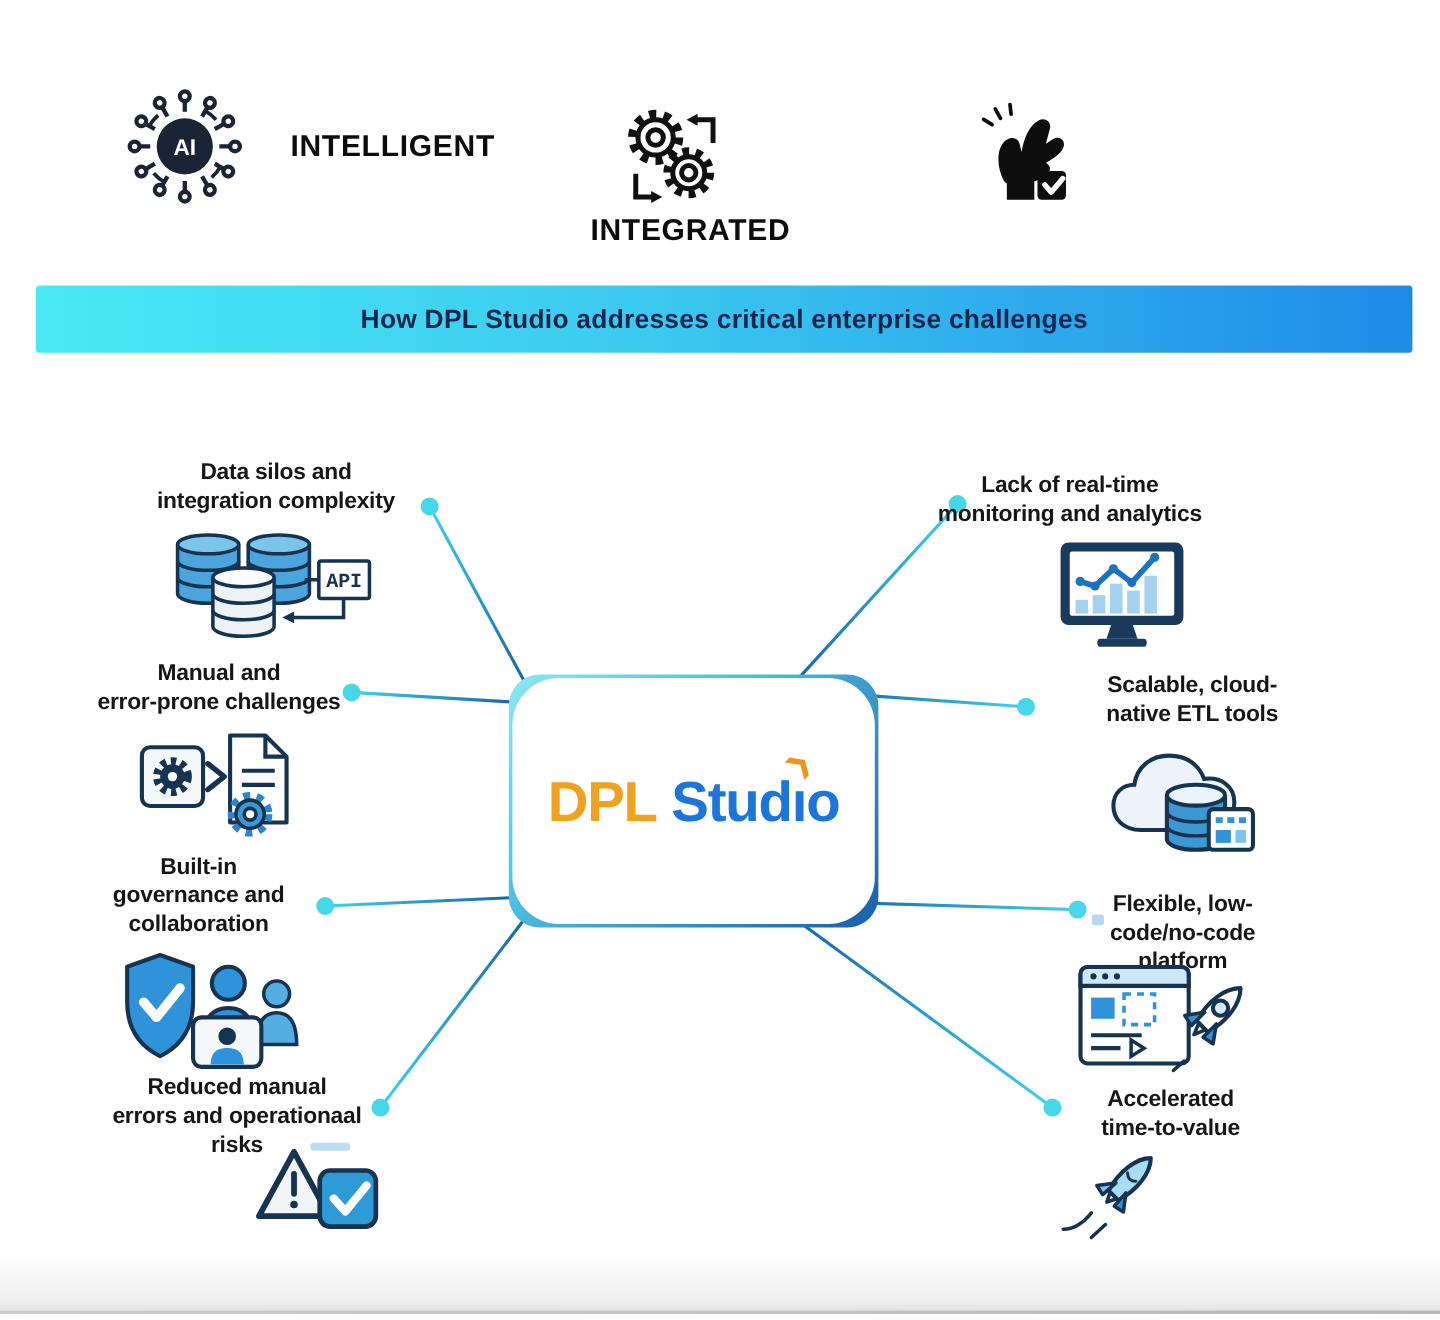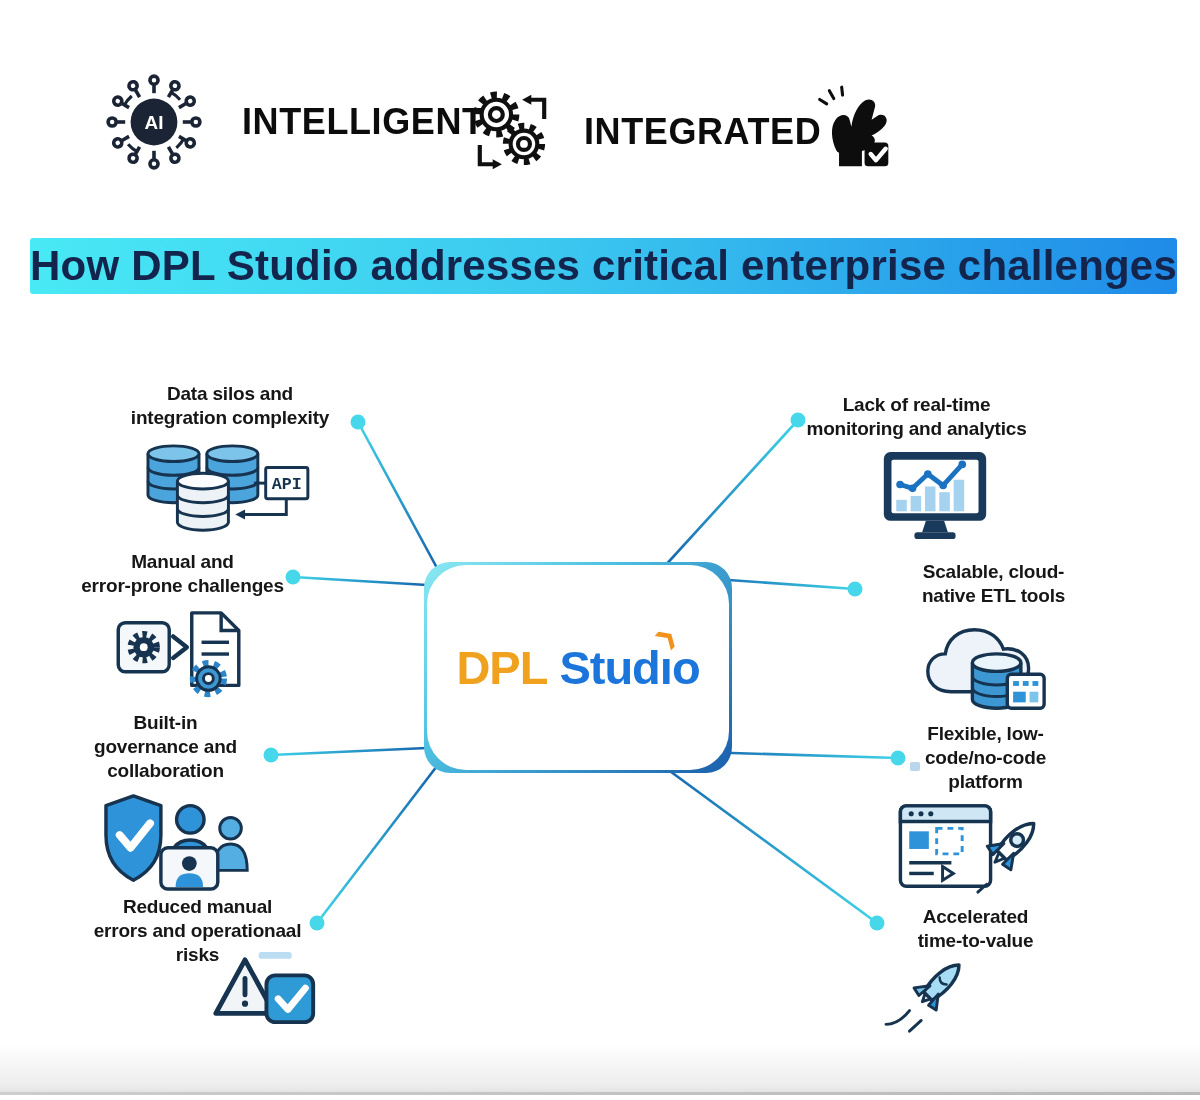--- a/index.html
+++ b/index.html
@@ -3,31 +3,31 @@
 <meta charset="utf-8">
 <style>
   html,body{margin:0;padding:0;}
   body{
     width:1200px;height:1100px;position:relative;overflow:hidden;
     background:#ffffff;font-family:"Liberation Sans",sans-serif;
   }
   
   .badge{position:absolute;display:flex;align-items:center;z-index:4;justify-content:space-between;}
   .badge-label{
-    font-weight:800;font-size:36px;letter-spacing:.6px;color:#0c0c0c;
+    font-weight:800;font-size:25px;letter-spacing:.6px;color:#0c0c0c;
     white-space:nowrap;
   }
   .badge svg{display:block;}
   
   .banner{
     position:absolute;left:30px;top:238px;width:1147px;height:56px;
     background:linear-gradient(90deg,#49E9F5 0%,#3BC9EF 45%,#1F8BE8 100%);
     display:flex;align-items:center;justify-content:center;border-radius:3px;z-index:4;
   }
-  .banner-title{font-size:42px;font-weight:700;color:#14254D;letter-spacing:.2px;white-space:nowrap;}
+  .banner-title{font-size:22px;font-weight:700;color:#14254D;letter-spacing:.2px;white-space:nowrap;}
   
   #connector-svg{position:absolute;left:0;top:0;z-index:1;pointer-events:none;}
   .center-box{
     position:absolute;left:424px;top:562px;width:308px;height:211px;
     background:linear-gradient(135deg,#8BE9F2 0%,#4FC2E2 35%,#1A5FAC 100%);
     border-radius:26px;padding:0;z-index:3;
   }
   .center-box-inner{
     position:absolute;left:3px;top:3px;right:3px;bottom:3px;background:#ffffff;
     border-radius:39px;display:flex;align-items:center;justify-content:center;
@@ -108,21 +108,21 @@
           <circle cx="60" cy="13.5" r="4.5" fill="#fff"></circle>
         </g>
       <circle cx="60" cy="60" r="38" stroke-width="3.5" stroke-dasharray="14 45.7" transform="rotate(28 60 60)"></circle>
     </g>
     <circle cx="60" cy="60" r="26" fill="#1B2435"></circle>
     <text x="60" y="68" text-anchor="middle" font-family="Liberation Sans, sans-serif" font-size="21" font-weight="bold" fill="#ffffff">AI</text>
   </svg>
   <div class="badge-label" style="margin-left:34px;">INTELLIGENT</div>
 </div>
 
-<div class="badge" style="left:466px;top:86px;">
+<div class="badge" style="left:466px;top:86px;flex-direction:column;">
   <svg width="92" height="92" viewBox="0 0 100 100">
     <g stroke="#101010" fill="none">
       <circle cx="33" cy="31" r="21" stroke-width="8" stroke-dasharray="6.5 6.7"></circle>
       <circle cx="33" cy="31" r="16" stroke-width="4.5" fill="#fff"></circle>
       <circle cx="33" cy="31" r="7" stroke-width="4.5"></circle>
       <circle cx="63" cy="63" r="19" stroke-width="8" stroke-dasharray="6 5.9"></circle>
       <circle cx="63" cy="63" r="14.5" stroke-width="4.5" fill="#fff"></circle>
       <circle cx="63" cy="63" r="6.5" stroke-width="4.5"></circle>
       <path d="M85 36 V15 H66" stroke-width="4.5"></path>
       <path d="M15 64 V85 H34" stroke-width="4.5"></path>
@@ -288,21 +288,21 @@
   <svg width="112" height="78" viewBox="0 0 115 80">
     <rect x="52" y="0" width="34" height="7" rx="3" fill="#BBDDF2"></rect>
     <path d="M38 8 L68 63 H8 Z" fill="#F2F5F8" stroke="#16334F" stroke-width="5" stroke-linejoin="round"></path>
     <line x1="38" y1="27" x2="38" y2="44" stroke="#16334F" stroke-width="5" stroke-linecap="round"></line>
     <circle cx="38" cy="53" r="3.2" fill="#16334F"></circle>
     <rect x="60" y="24" width="48" height="48" rx="9" fill="#2E9AD6" stroke="#16334F" stroke-width="4"></rect>
     <path d="M72 48 l10 11 l18 -22" stroke="#ffffff" stroke-width="7" fill="none" stroke-linecap="round" stroke-linejoin="round"></path>
   </svg>
 </div>
 
-<div class="challenge-label" style="left:784px;top:393px;width:265px;">Lack of real-time
+<div class="challenge-label" style="left:759px;top:393px;width:265px;">Lack of real-time
 monitoring and analytics</div>
 <div class="challenge-icon" style="left:880px;top:448px;">
   <svg width="110" height="96" viewBox="0 0 115 100">
     <rect x="4" y="4" width="107" height="72" rx="7" fill="#1A3A5C"></rect>
     <rect x="12" y="12" width="91" height="56" rx="2" fill="#ffffff"></rect>
     <g fill="#A5D2EE">
       <rect x="17" y="54" width="11" height="12"></rect>
       <rect x="32" y="50" width="11" height="16"></rect>
       <rect x="47" y="40" width="11" height="26"></rect>
       <rect x="62" y="46" width="11" height="20"></rect>
@@ -334,21 +334,21 @@
     <g fill="#2E93D8">
       <rect x="94" y="67" width="6" height="5"></rect>
         <rect x="104" y="67" width="6" height="5"></rect>
         <rect x="114" y="67" width="6" height="5"></rect>
       <rect x="94" y="78" width="13" height="11"></rect>
         <rect x="111" y="78" width="9" height="11" fill="#7CC4EA"></rect>
     </g>
   </svg>
 </div>
 
-<div class="challenge-label" style="left:868px;top:722px;width:235px;">Flexible, low-
+<div class="challenge-label" style="left:868px;top:742px;width:235px;">Flexible, low-
 code/no-code
 platform</div>
 <div class="challenge-icon" style="left:896px;top:798px;">
   <svg width="148" height="98" viewBox="0 0 150 100">
     <rect x="4" y="8" width="92" height="82" rx="6" fill="#ffffff" stroke="#16334F" stroke-width="3.5"></rect>
     <path d="M4 24 V14 a6 6 0 0 1 6 -6 H90 a6 6 0 0 1 6 6 V24 Z" fill="#CFE7F5" stroke="#16334F" stroke-width="3.5"></path>
     <g fill="#16334F">
       <circle cx="15" cy="16" r="2.6"></circle>
         <circle cx="25" cy="16" r="2.6"></circle>
         <circle cx="35" cy="16" r="2.6"></circle>

